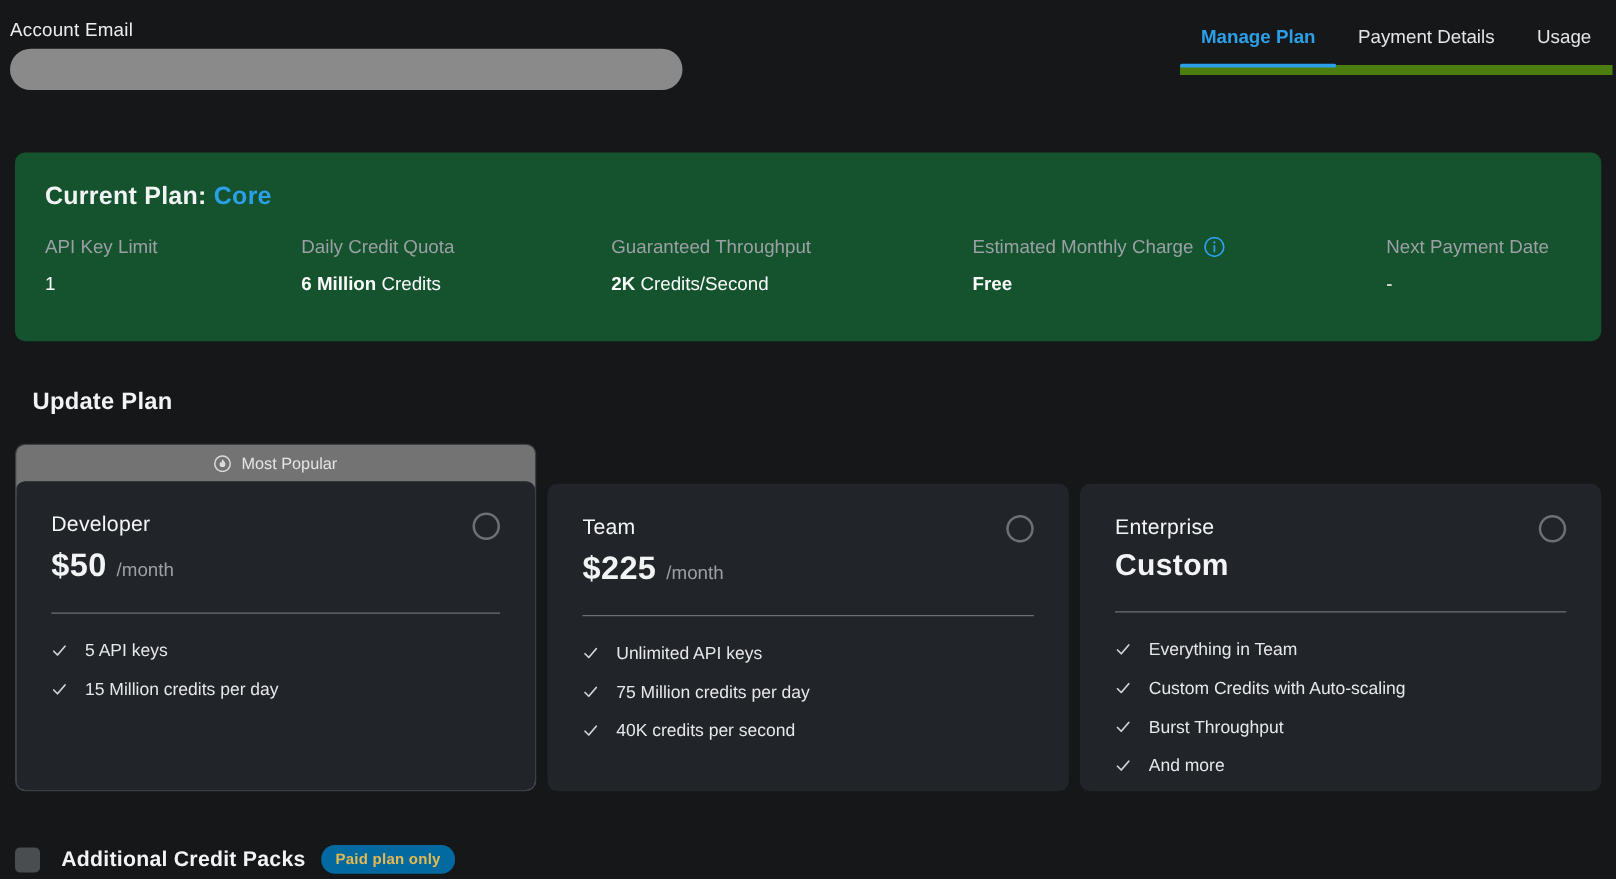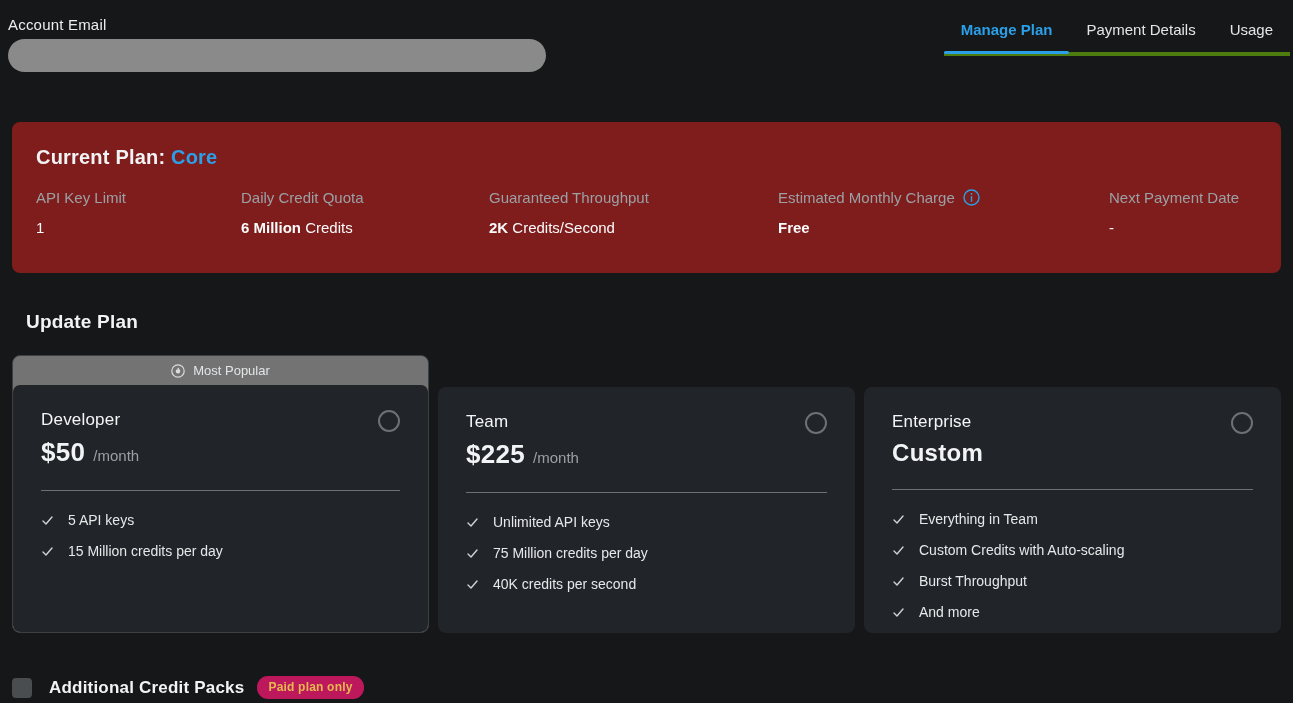--- a/index.html
+++ b/index.html
@@ -16,35 +16,35 @@
   .email-block { position: absolute; left: 8px; top: 16px; }
   .email-label { font-size: 15px; color: #eceded; letter-spacing: .2px; }
   .email-input {
     display: block; margin-top: 5px; width: 538px; height: 33px;
     background: #8a8a8a; border: none; border-radius: 17px; outline: none;
     color: #8a8a8a; padding: 0 14px; font-size: 14px;
   }
 
   .tabs {
     position: absolute; top: 0; right: 3px; display: flex;
-    border-bottom: 4px solid #4d7c0f;
+    border-bottom: 8px solid #4d7c0f;
   }
   .tab {
     position: relative; padding: 21px 17px 14px; font-size: 15px;
     color: #e3e5e7; cursor: pointer; white-space: nowrap;
   }
   .tab.active { color: var(--accent, #2b9fe8); font-weight: bold; }
   .tab.active::after {
     content: ""; position: absolute; left: 0; right: 0; bottom: -2px;
     height: 3px; border-radius: 2px; background: var(--accent, #2b9fe8);
   }
 
   
   .current-card {
-    margin: 62px 12px 0; background: #7f1d1d; border-radius: 8px;
+    margin: 62px 12px 0; background: #14532d; border-radius: 8px;
     padding: 24px 24px 32px; min-height: 151px;
   }
   .current-title { font-size: 20px; font-weight: bold; letter-spacing: .2px; }
   .current-title .plan-name-accent { color: var(--accent, #2b9fe8); }
   .stats {
     display: grid; grid-template-columns: 205px 248px 289px 331px 1fr;
     margin-top: 20px;
   }
   .stat-label { font-size: 15px; color: #9ba0a5; display: flex; align-items: center; gap: 8px; }
   .stat-value { margin-top: 13px; font-size: 15px; color: #fbfbfc; }
@@ -82,21 +82,21 @@
   .check-icon { display: inline-flex; flex: none; }
 
   
   .packs-row { display: flex; align-items: center; margin: 43px 0 0 12px; }
   .packs-checkbox {
     width: 20px; height: 20px; background: #4a4d50; border: none;
     border-radius: 4px; cursor: pointer; flex: none;
   }
   .packs-label { margin-left: 17px; font-size: 17px; font-weight: 800; letter-spacing: .2px; }
   .packs-badge {
-    margin-left: 13px; background: #be185d; color: #e5b94e;
+    margin-left: 13px; background: #0369a1; color: #e5b94e;
     font-size: 12px; font-weight: bold; padding: 4px 11px 5px; border-radius: 11px;
     letter-spacing: .2px;
   }
 </style>
 </head>
 <body>
 
 <div class="header">
   <div class="email-block">
     <label class="email-label">Account Email</label>

